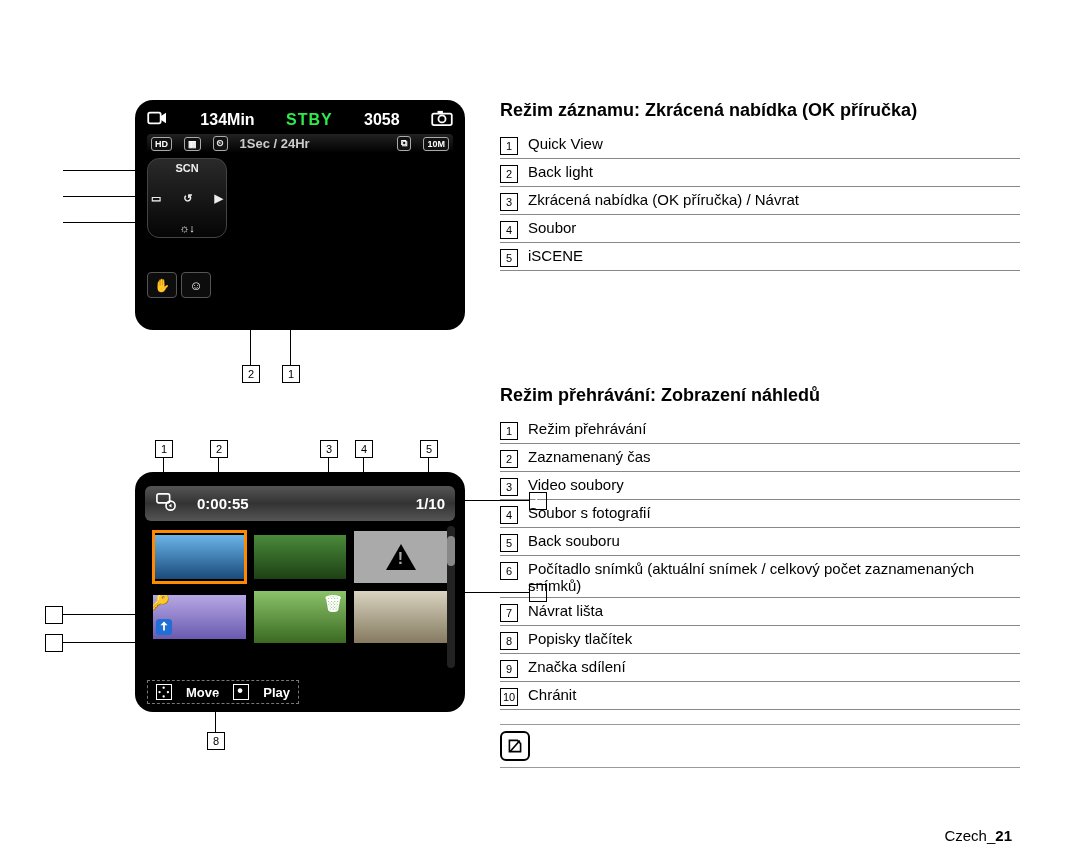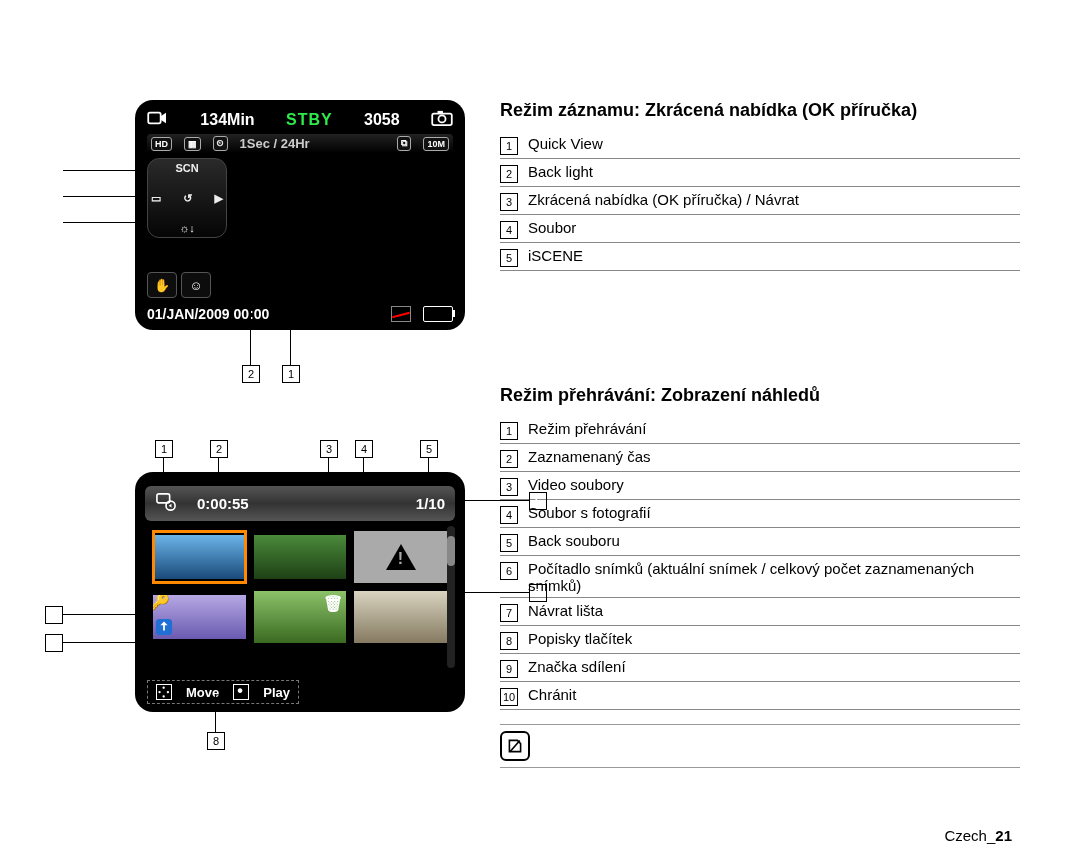--- a/index.html
+++ b/index.html
@@ -221,27 +221,20 @@
           <span>▶</span>
         </div>
         <div>☼↓</div>
       </div>
 
       <div class="statusrow">
         <div class="sbox">✋</div>
         <div class="sbox">☺</div>
       </div>
 
-      <div class="lcd-bottom">
-        <span>01/JAN/2009  00:00</span>
-        <span style="display:flex;align-items:center;gap:6px">
-          <span class="noflash"></span>
-          <span class="batt"><span class="fill"></span></span>
-        </span>
-      </div>
 
       <div class="callout-left" style="top:70px;width:72px"></div>
       <div class="callout-left" style="top:96px;width:72px"></div>
       <div class="callout-left" style="top:122px;width:72px"></div>
     </div>
 
     <div class="below-callouts">
       <div class="vline" style="left:115px;top:-110px;height:145px"></div>
       <div class="bnum" style="left:107px;top:35px">2</div>
       <div class="vline" style="left:155px;top:-130px;height:165px"></div>

